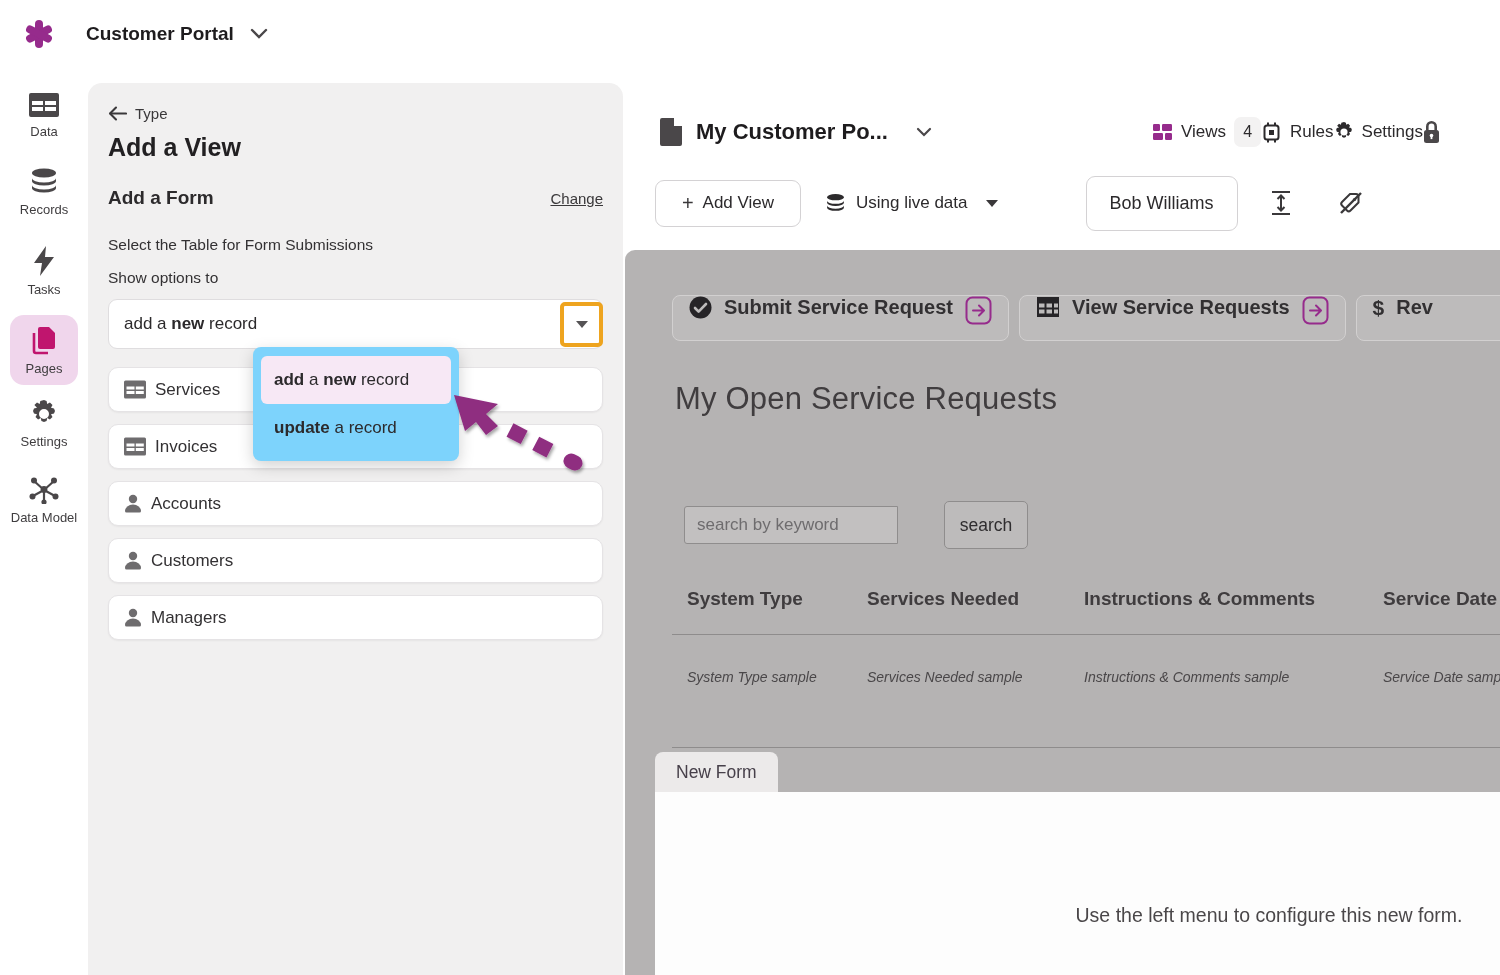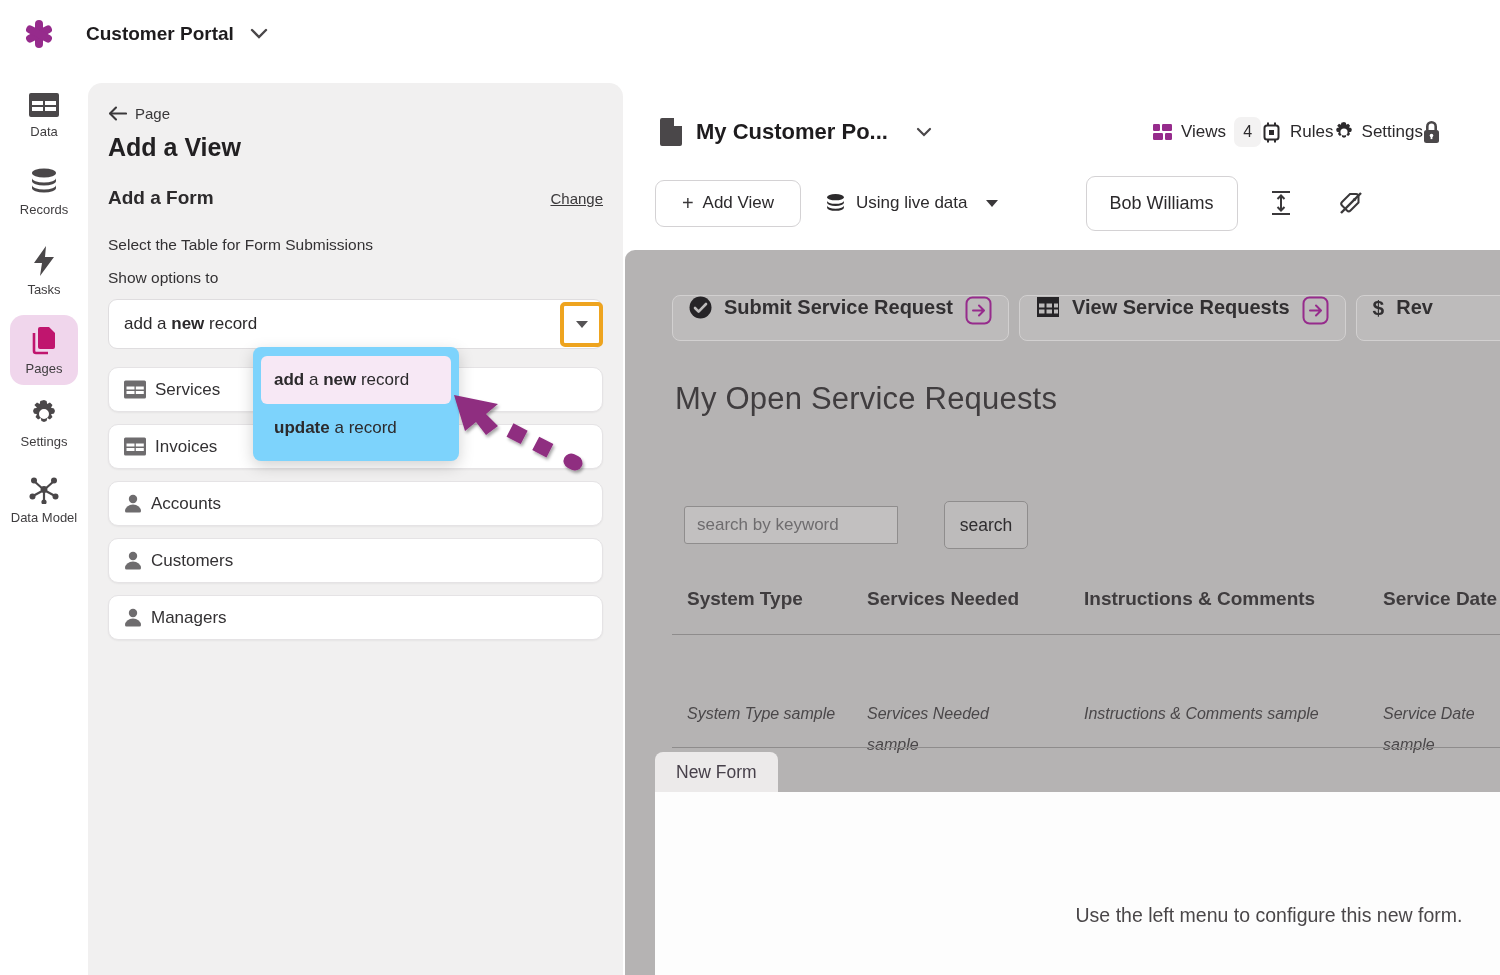--- a/index.html
+++ b/index.html
@@ -75,21 +75,21 @@
   .menu-btn .dollar { font-size:21px; font-weight:700; }
   .pv-heading { position:absolute; left:50px; top:131px; font-size:31px; color:#403d3f; font-weight:400; letter-spacing:.2px; }
   .addremove-btn { position:absolute; left:50px; top:186px; width:177px; height:43px; border:1px solid #918f8f; border-radius:5px; background:transparent; display:flex; align-items:center; justify-content:center; font-size:17.5px; color:#2f2d2f; cursor:pointer; }
   .search-row { position:absolute; left:59px; top:251px; display:flex; align-items:center;gap:47px; }
   .search-input { width:214px; height:38px; background:#c2c0c0; border:1px solid #8f8d8d; border-radius:3px 0 0 3px; padding:0 12px; font-size:17px; color:#3a383a; font-family:inherit; }
   .search-input::placeholder { color:#6e6c6e; }
   .search-btn { width:84px; height:48px; margin-left:-1px; background:#bdbbbb; border:1px solid #8f8d8d; border-radius:5px; font-size:17.5px; color:#2f2d2f; display:flex; align-items:center; justify-content:center; cursor:pointer; }
   .pv-table { position:absolute; left:0; top:0; width:100%; }
   .th { position:absolute; top:338px; font-size:19px; font-weight:700; color:#3f3c3e; cursor:pointer; }
   .divider { position:absolute; left:47px; width:828px; height:0; border-top:1px solid #8e8c8c; }
-  .cell { position:absolute; top:412px; font-size:16px; font-style:italic; color:#4a4749; line-height:31px;margin-top:36px; }
+  .cell { position:absolute; top:412px; font-size:14px; font-style:italic; color:#4a4749; line-height:31px; }
   .tab { position:absolute; left:30px; top:502px; height:40px; background:#eceaea; border-radius:8px 8px 0 0; display:flex; align-items:center; padding:0 21px; font-size:17.5px; color:#47404a; cursor:pointer; }
   .form-panel { position:absolute; left:30px; top:542px; width:1228px; height:183px; background:#fdfdfd; }
   .empty-msg { padding-top:112px; text-align:center; font-size:19.5px; color:#4a4749; }
 </style>
 </head>
 <body>
 
 <div id="app">
 
   <div class="topbar">
@@ -175,21 +175,21 @@
   </div>
 
   <div class="panel">
     <div class="back-row">
       <span>
         <svg width="19" height="15" viewBox="0 0 19 15" fill="none" stroke="#3a383a" stroke-width="2.1" stroke-linecap="round" stroke-linejoin="round">
             <path d="M8 1.5 L2 7.5 L8 13.5"></path>
             <line x1="2.5" y1="7.5" x2="18" y2="7.5"></line>
           </svg>
       </span>
-      <span>Page</span>
+      <span>Type</span>
     </div>
     <div class="panel-title">Add a View</div>
     <div class="section-row">
       <span class="section-title">Add a Form</span>
       <span class="change-link">Change</span>
     </div>
     <div class="p-label1">Select the Table for Form Submissions</div>
     <div class="p-label2">Show options to</div>
 
     <div class="selectbox">

